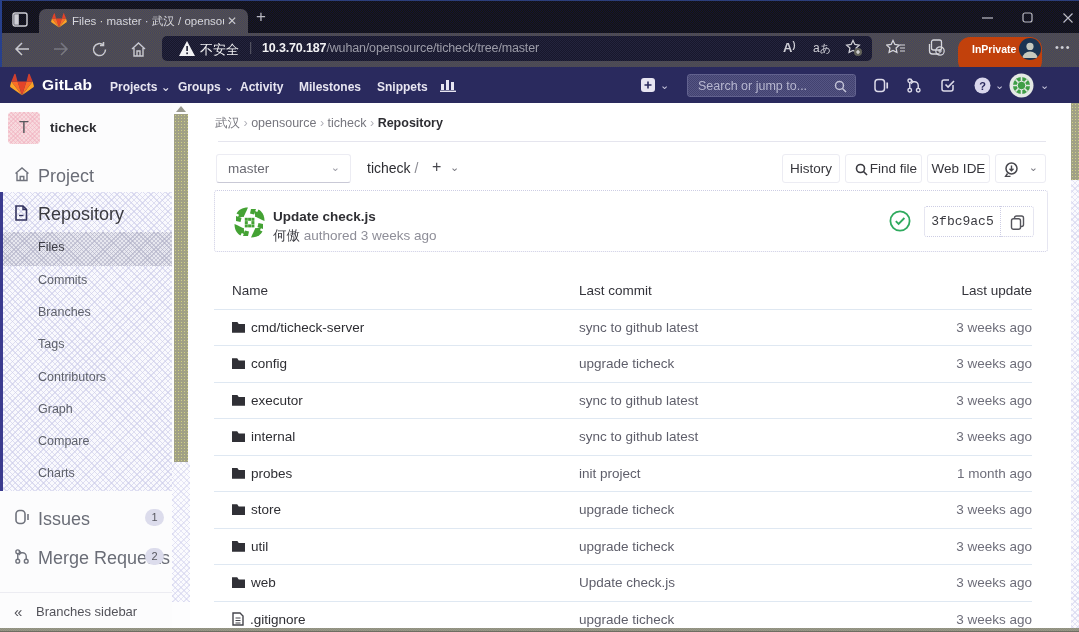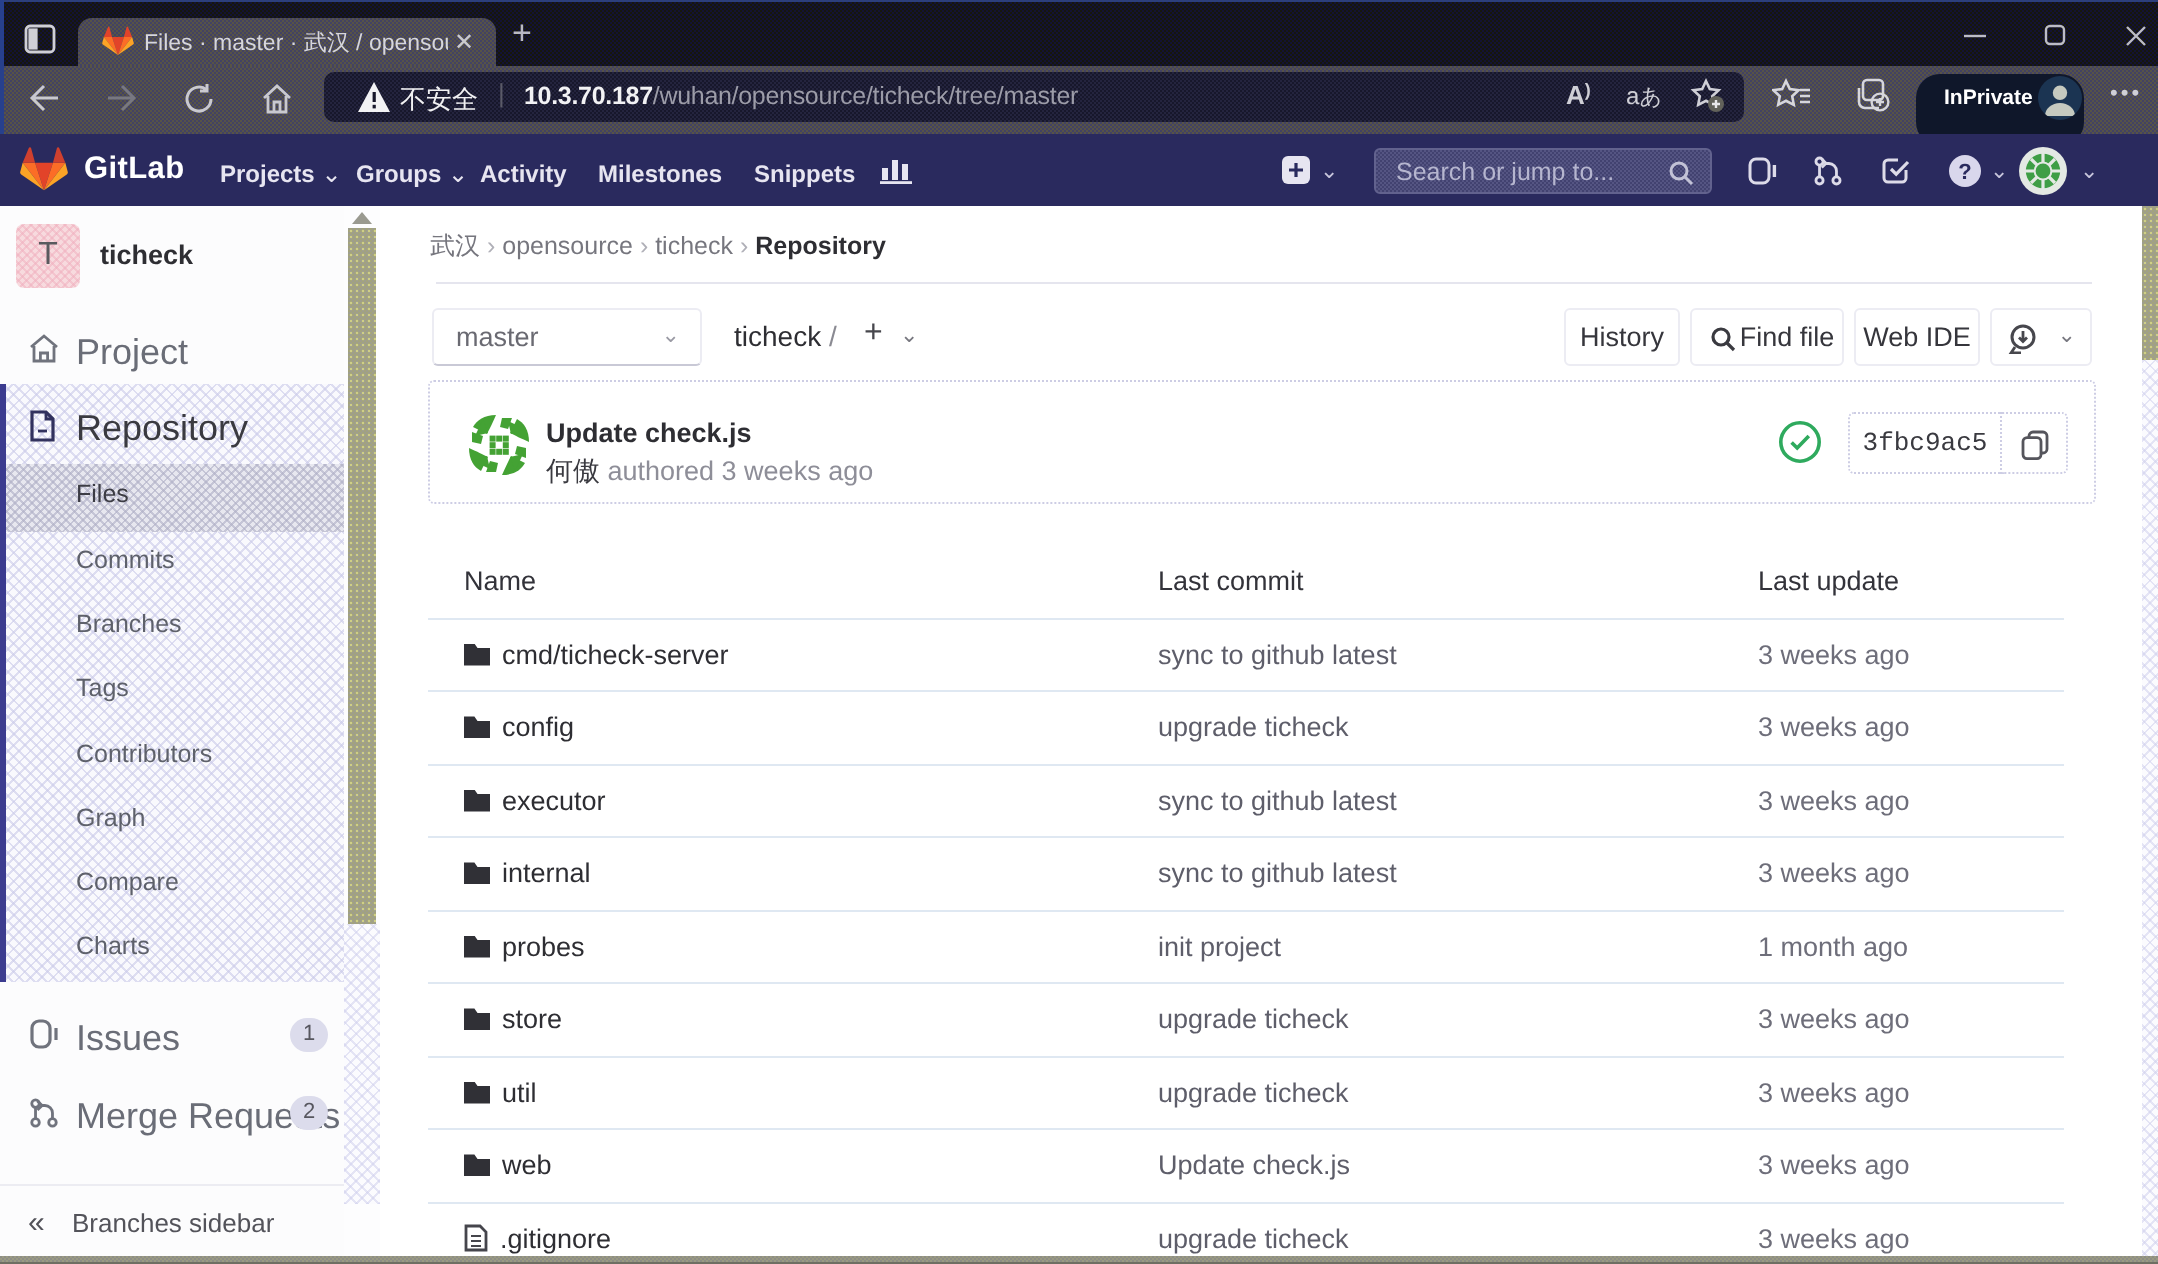--- a/index.html
+++ b/index.html
@@ -50,21 +50,21 @@
   #newtab { left:256px; top:7px; font-size:17px; color:#b9b9c2; }
 
   .winbtn { top:12px; color:#bcbcc6; font-size:12px; }
 
   .navico { top:41px; }
 
   #urlpill { left:162px; top:36px; width:710px; height:25px; border-radius:5px; }
   #urltext { left:262px; top:41px; font-size:12.5px; letter-spacing:-.15px; color:#f2f2f4; font-weight:bold; white-space:nowrap; }
   #urltext .path { color:#9c9ca8; font-weight:normal; }
 
-  #inprivate { left:958px; top:37px; width:84px; height:36px; border-radius:12px; background:#0f172a; }
+  #inprivate { left:958px; top:37px; width:84px; height:36px; border-radius:12px; background:#c2410c; }
   #inprivate .t { position:absolute; left:14px; top:6px; font-size:10.5px; font-weight:bold; color:#fff; }
   #inprivate .av { position:absolute; right:1px; top:1px; width:22px; height:22px; border-radius:50%; background:#1b3452; overflow:hidden; }
 
   
   #glnav { left:0; top:67px; width:1079px; height:36px; background:#2a2a5e; }
   #glnav .brand { position:absolute; left:42px; top:9px; font-size:15.5px; font-weight:bold; color:#fff; letter-spacing:.2px; }
   .navlink { position:absolute; top:13px; font-size:12px; font-weight:bold; color:#e7e5f1; }
   #glsearch { position:absolute; left:687px; top:7px; width:169px; height:23px; border-radius:3px; border:1px solid #62628e; }
   #glsearch .ph { position:absolute; left:10px; top:4px; font-size:12.5px; color:#b6b6cf; }
 
@@ -93,21 +93,21 @@
   .sep { color:#b0b0b8; }
 
   .btn { position:absolute; top:51px; height:29px; border:1px solid #ececf3; border-radius:3px; font-size:13.5px; color:#36363c; text-align:center; }
 
   table.files { position:absolute; left:24px; top:170px; width:818px; border-collapse:collapse; font-size:13.5px; }
   table.files td { padding:0 0 0 18px; height:36.5px; border-bottom:1px solid #dfe8f2; }
   table.files td.ftime { padding:0; }
   table.files tr.hd td { height:36px; border-bottom:1px solid #dfe8f2; color:#33333a; }
   .fname { color:#2e2e33; }
   .fmsg  { color:#5e5e6a; }
-  .ftime { color:#6e6e7a; }
+  .ftime { color:#6e6e7a; text-align:right; }
 
   
   #pscroll { position:absolute; left:1071px; top:0; width:8px; height:529px; }
 
   #bottomstrip { left:0; top:628px; width:1079px; height:4px; background:repeating-conic-gradient(#9a9a82 0% 25%, #8d8d85 25% 50%) 0 0/2px 2px; }
 </style>
 </head>
 <body>
 <div id="page">
 

